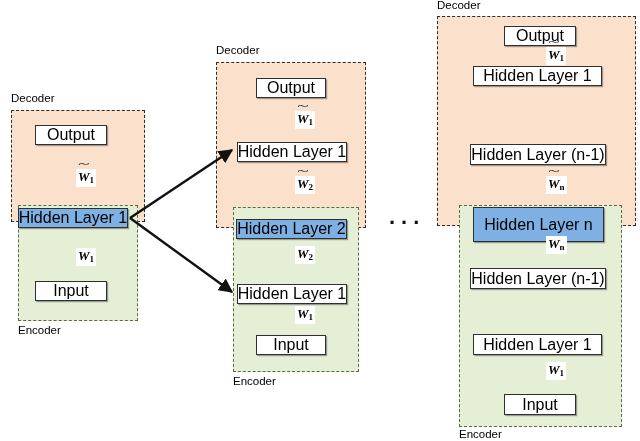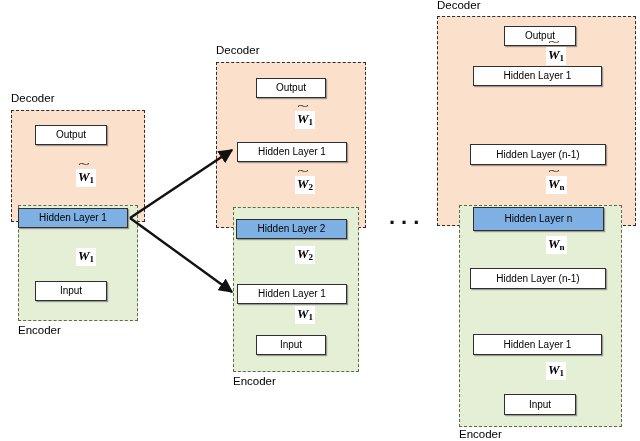--- a/index.html
+++ b/index.html
@@ -13,21 +13,21 @@
   
   .region{position:absolute;box-sizing:border-box;}
   .region.decoder{background:#fbe0cb;border:1.6px dashed #2b2b2b;}
   .region.encoder{background:#e4efd6;border:1.6px dashed #5a6b45;}
 
   
   .node{
     position:absolute;box-sizing:border-box;
     background:#ffffff;border:1.4px solid #2f2f2f;
     display:flex;align-items:center;justify-content:center;
-    font-size:10px;line-height:1;white-space:nowrap;
+    font-size:16px;line-height:1;white-space:nowrap;
     box-shadow:1.2px 1.2px 0 rgba(90,90,90,.55);
     z-index:6;
   }
   .node.hl{background:#7fb0e3;}
 
   
   .wlab{
     position:absolute;z-index:7;
     background:#ffffff;
     font-family:"Liberation Serif","DejaVu Serif",serif;
@@ -127,21 +127,21 @@
   <div class="arrow thin" style="left:533px;top:46px;width:14px;height:20px;"></div>
   <div class="arrow dashthick" style="left:533px;top:92px;width:14px;height:53px;"></div>
   <div class="arrow thick" style="left:533px;top:165px;width:14px;height:44px;"></div>
   <div class="arrow thick" style="left:533px;top:226px;width:14px;height:43px;"></div>
   <div class="arrow dashthin" style="left:533px;top:285px;width:14px;height:50px;"></div>
   <div class="arrow thin" style="left:533px;top:353px;width:14px;height:42px;"></div>
 
   <div class="node" style="left:504px;top:26px;width:72px;height:20px;">Output</div>
   <div class="node" style="left:473px;top:66px;width:129px;height:20px;">Hidden Layer 1</div>
   <div class="node" style="left:470px;top:144px;width:136px;height:21px;">Hidden Layer (n-1)</div>
-  <div class="node hl" style="left:473px;top:207px;width:131px;height:24px;">Hidden Layer n</div>
+  <div class="node hl" style="left:473px;top:207px;width:131px;height:35px;">Hidden Layer n</div>
   <div class="node" style="left:470px;top:268px;width:136px;height:21px;">Hidden Layer (n-1)</div>
   <div class="node" style="left:473px;top:334px;width:129px;height:21px;">Hidden Layer 1</div>
   <div class="node" style="left:504px;top:394px;width:72px;height:21px;">Input</div>
 
   <div class="wlab tilde" style="left:546px;top:47px;">
     <span class="base">W</span><span class="sub">1</span>
   </div>
   <div class="wlab tilde" style="left:546px;top:176px;">
     <span class="base">W</span><span class="sub">n</span>
   </div>

